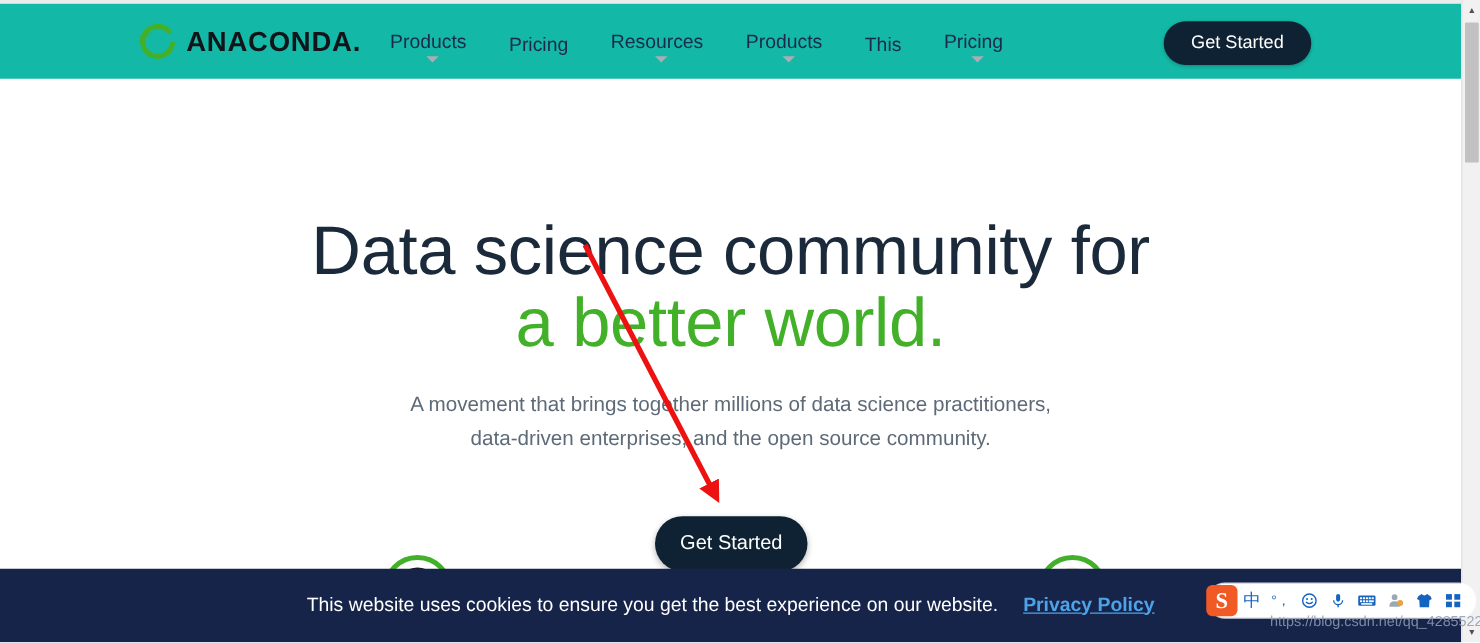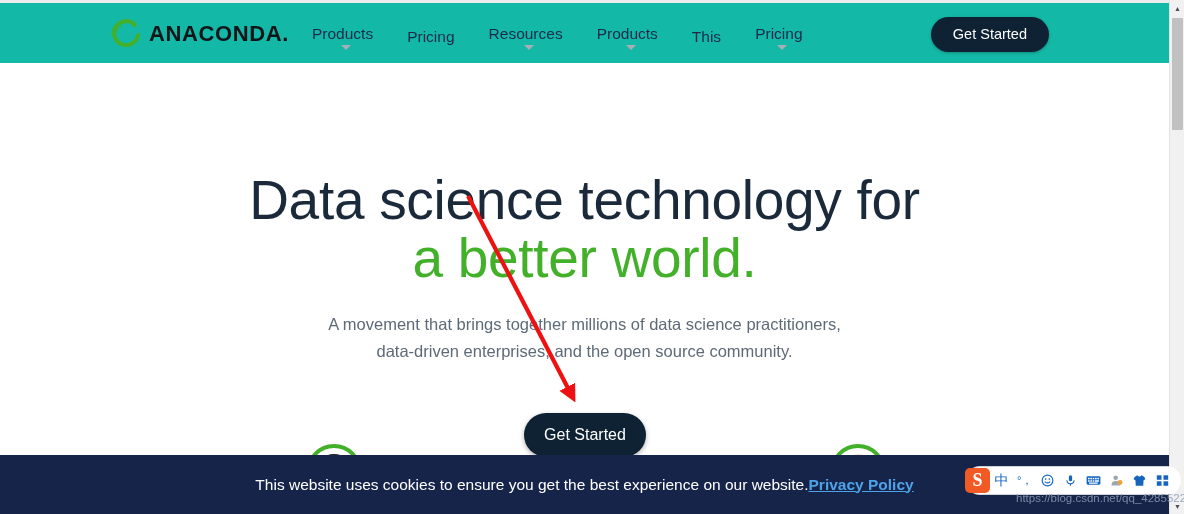--- a/index.html
+++ b/index.html
@@ -174,21 +174,21 @@
     height: 59px;
     background: #17244a;
     color: #ffffff;
     display: flex;
     align-items: center;
     justify-content: center;
   }
   .cookie-text {
     font-size: 15.5px;
     color: #ffffff;
-    padding-right: 0;
+    padding-right: 20px;
   }
   .cookie-link {
     font-size: 15.5px;
     color: #4ea3e8;
     text-decoration: underline;
     cursor: pointer;
     font-weight: bold;
   }
 
   
@@ -325,21 +325,21 @@
         <span class="caret"></span>
       </div>
     </div>
 
     <button class="header-cta">Get Started</button>
   </div>
 
   <div class="hero">
 
     <div class="hero-title">
-      <span>Data science technology for</span>
+      <span>Data science community for</span>
       <span class="line2">a better world.</span>
     </div>
 
     <div class="hero-sub">
       <div>A movement that brings together millions of data science practitioners,</div>
       <div>data-driven enterprises, and the open source community.</div>
     </div>
 
     <button class="hero-cta">Get Started</button>
 

